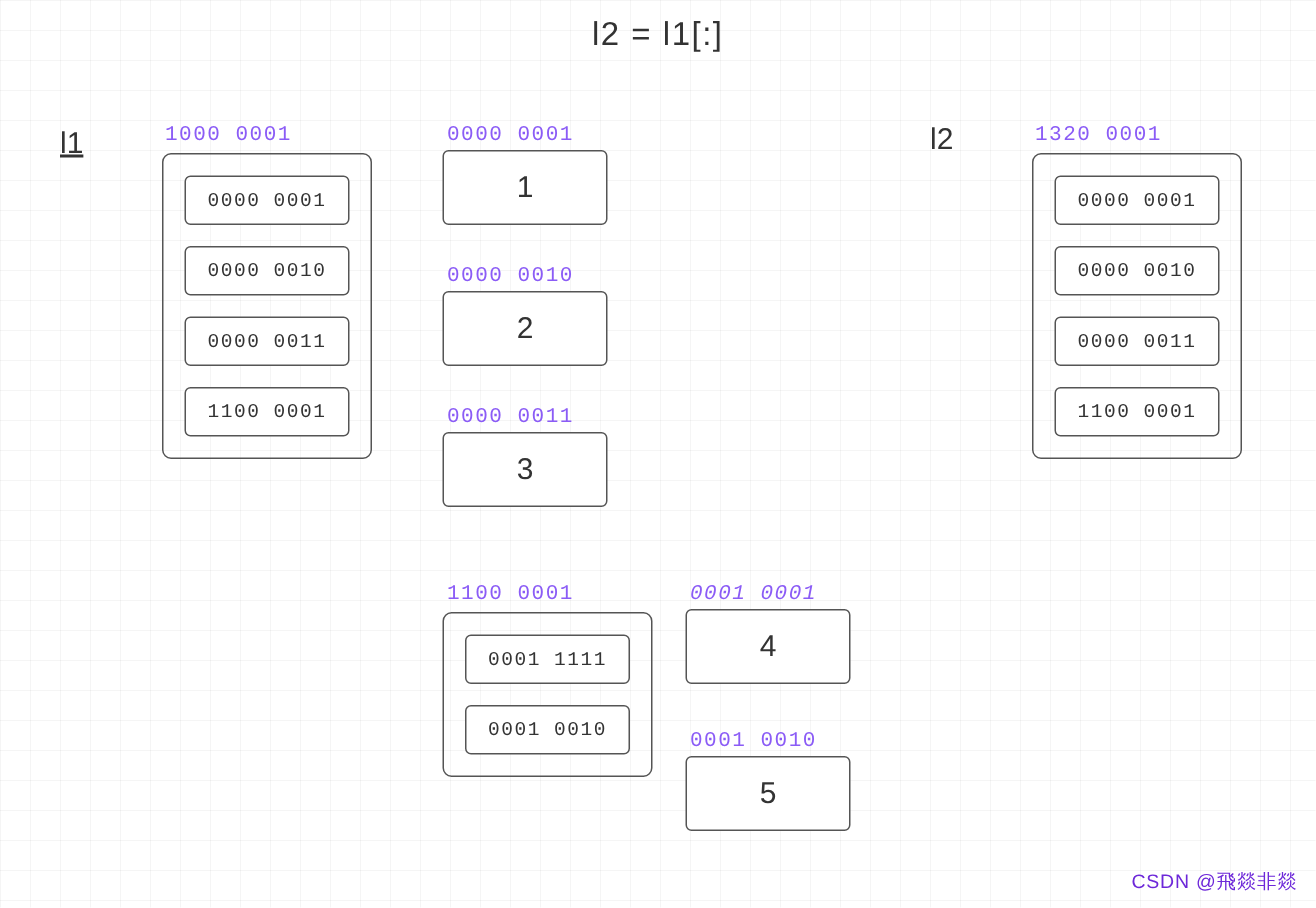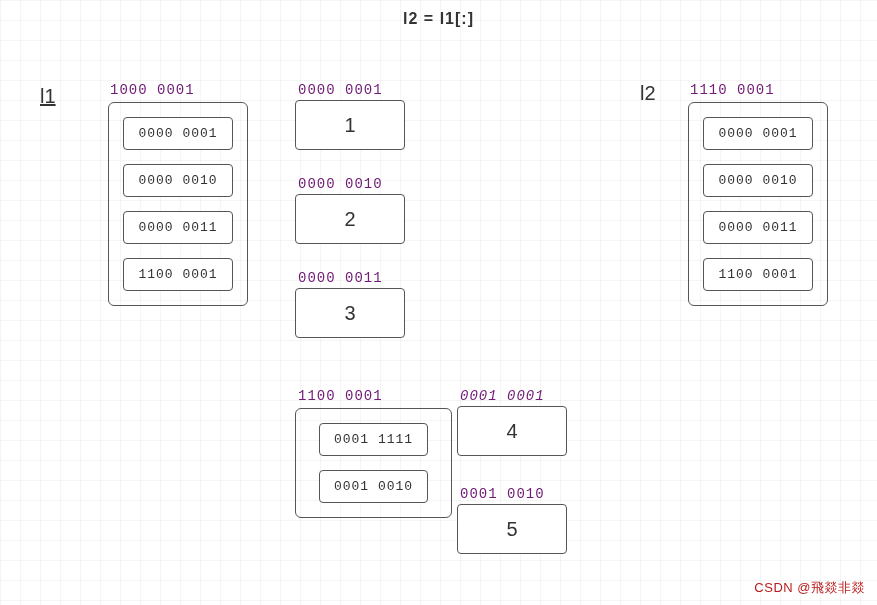--- a/index.html
+++ b/index.html
@@ -8,42 +8,42 @@
     font-family:Arial,Helvetica,sans-serif;
     color:#333;
     position:relative;
     background:
       linear-gradient(to right, rgba(0,0,0,0.04) 1px, transparent 1px) 0 0/20px 20px,
       linear-gradient(to bottom, rgba(0,0,0,0.04) 1px, transparent 1px) 0 0/20px 20px,
       #fff;
   }
   .title{
     position:absolute;left:0;top:10px;width:100%;
-    text-align:center;font-size:16px;letter-spacing:1px;font-weight:bold;
+    text-align:center;font-size:22px;letter-spacing:1px;
   }
   .label{position:absolute;font-size:20px;}
-  .addr{position:absolute;color:#701a75;font-size:14px;font-family:"Courier New",monospace;letter-spacing:1px;}
+  .addr{position:absolute;color:#8b5cf6;font-size:14px;font-family:"Courier New",monospace;letter-spacing:1px;}
   .container{
     position:absolute;border:1px solid #555;border-radius:6px;
     background:rgba(255,255,255,0);
     display:flex;flex-direction:column;align-items:center;justify-content:flex-start;
     padding:14px 10px;gap:14px;box-sizing:border-box;
   }
   .cell{
     border:1px solid #555;border-radius:4px;background:#fff;
     font-family:"Courier New",monospace;font-size:13px;letter-spacing:1px;
     padding:8px 14px;min-width:90px;text-align:center;box-sizing:border-box;
   }
   .valuebox{
     position:absolute;border:1px solid #555;border-radius:4px;background:#fff;
     font-size:20px;display:flex;align-items:center;justify-content:center;
     box-sizing:border-box;
   }
   .watermark{
-    position:absolute;right:12px;bottom:8px;color:#b91c1c;font-size:13px;
+    position:absolute;right:12px;bottom:8px;color:#6d28d9;font-size:13px;
     letter-spacing:0.5px;pointer-events:none;
   }
 </style>
 </head>
 <body>
 
 <div class="title">l2 = l1[:]</div>
 
 <div class="label" style="left:40px;top:85px;text-decoration:underline;">l1</div>
 <div class="addr" style="left:110px;top:82px;">1000 0001</div>
@@ -62,31 +62,31 @@
 <div class="addr" style="left:298px;top:176px;">0000 0010</div>
 <div class="valuebox" style="left:295px;top:194px;width:110px;height:50px;">
     <span>2</span>
   </div>
 
 <div class="addr" style="left:298px;top:270px;">0000 0011</div>
 <div class="valuebox" style="left:295px;top:288px;width:110px;height:50px;">
     <span>3</span>
   </div>
 
-<div class="label" style="left:640px;top:82px;">l2</div>
-<div class="addr" style="left:690px;top:82px;">1110 0001</div>
+<div class="label" style="left:620px;top:82px;">l2</div>
+<div class="addr" style="left:690px;top:82px;">1320 0001</div>
 <div class="container" style="left:688px;top:102px;width:140px;">
   <div class="cell">0000 0001</div>
   <div class="cell">0000 0010</div>
   <div class="cell">0000 0011</div>
   <div class="cell">1100 0001</div>
 </div>
 
 <div class="addr" style="left:298px;top:388px;">1100 0001</div>
-<div class="container" style="left:295px;top:408px;width:157px;">
+<div class="container" style="left:295px;top:408px;width:140px;">
   <div class="cell">0001 1111</div>
   <div class="cell">0001 0010</div>
 </div>
 
 <div class="addr" style="left:460px;top:388px;font-style:italic;">0001 0001</div>
 <div class="valuebox" style="left:457px;top:406px;width:110px;height:50px;">
     <span>4</span>
   </div>
 
 <div class="addr" style="left:460px;top:486px;">0001 0010</div>

